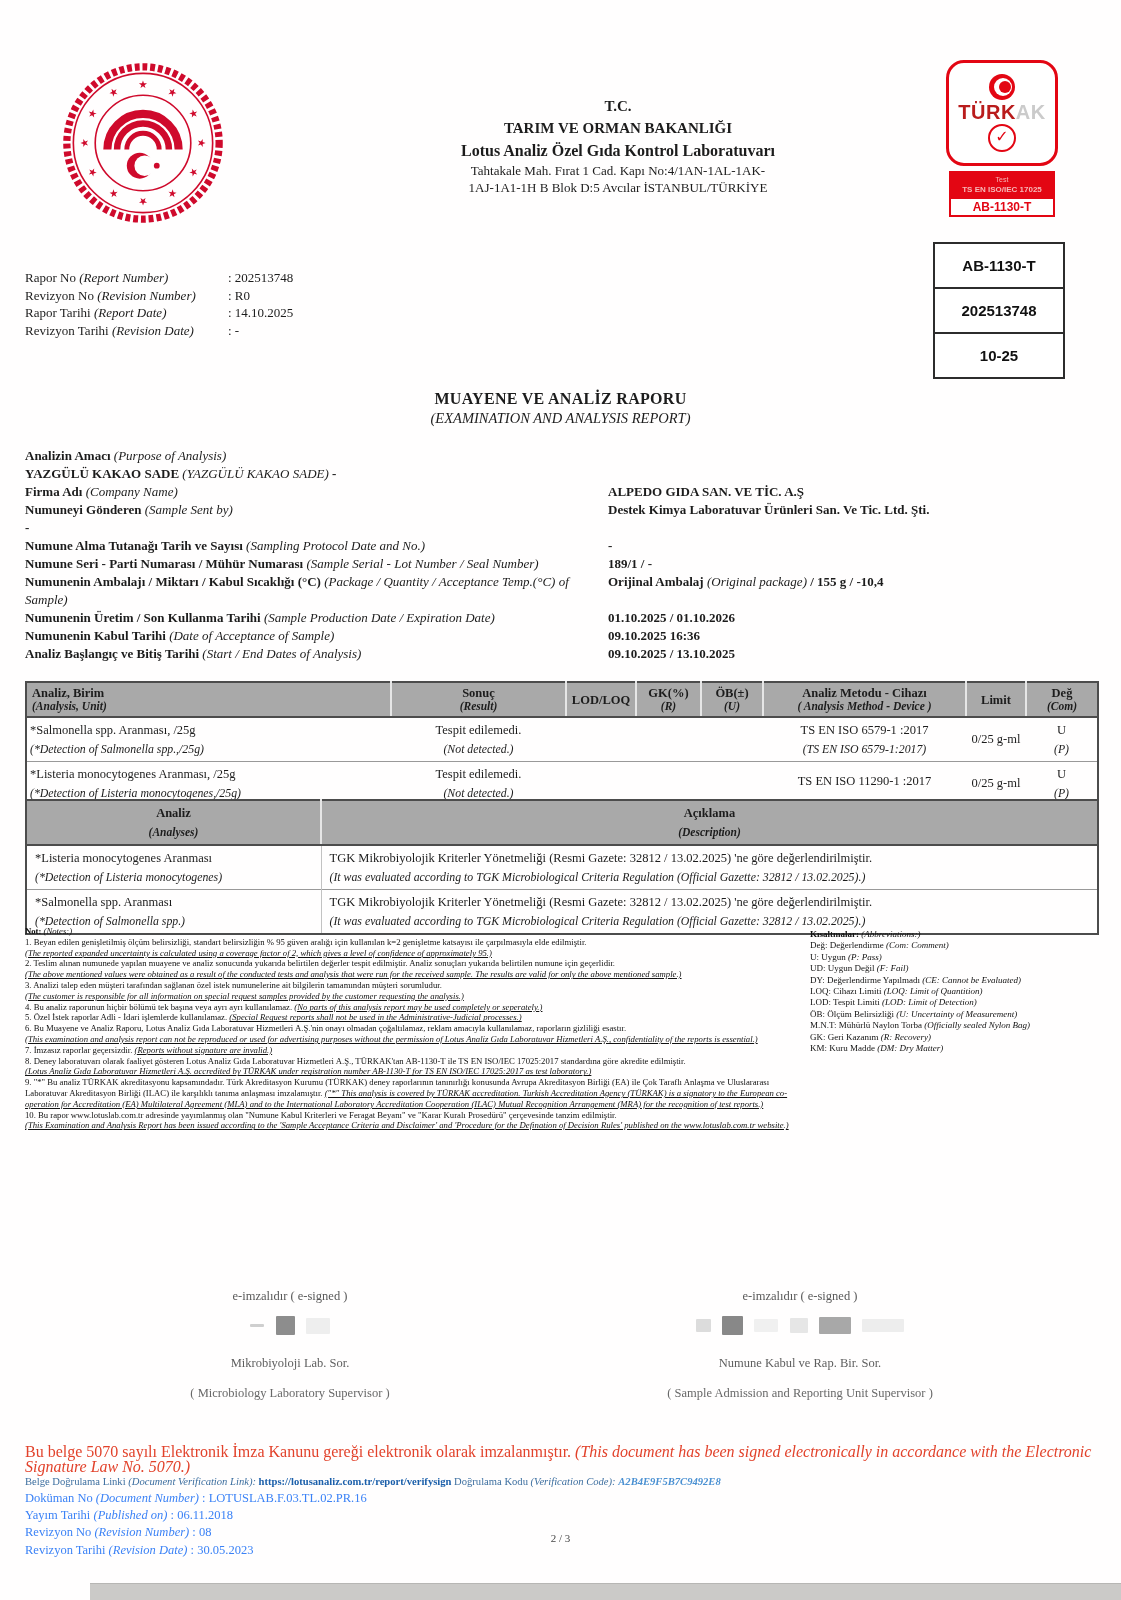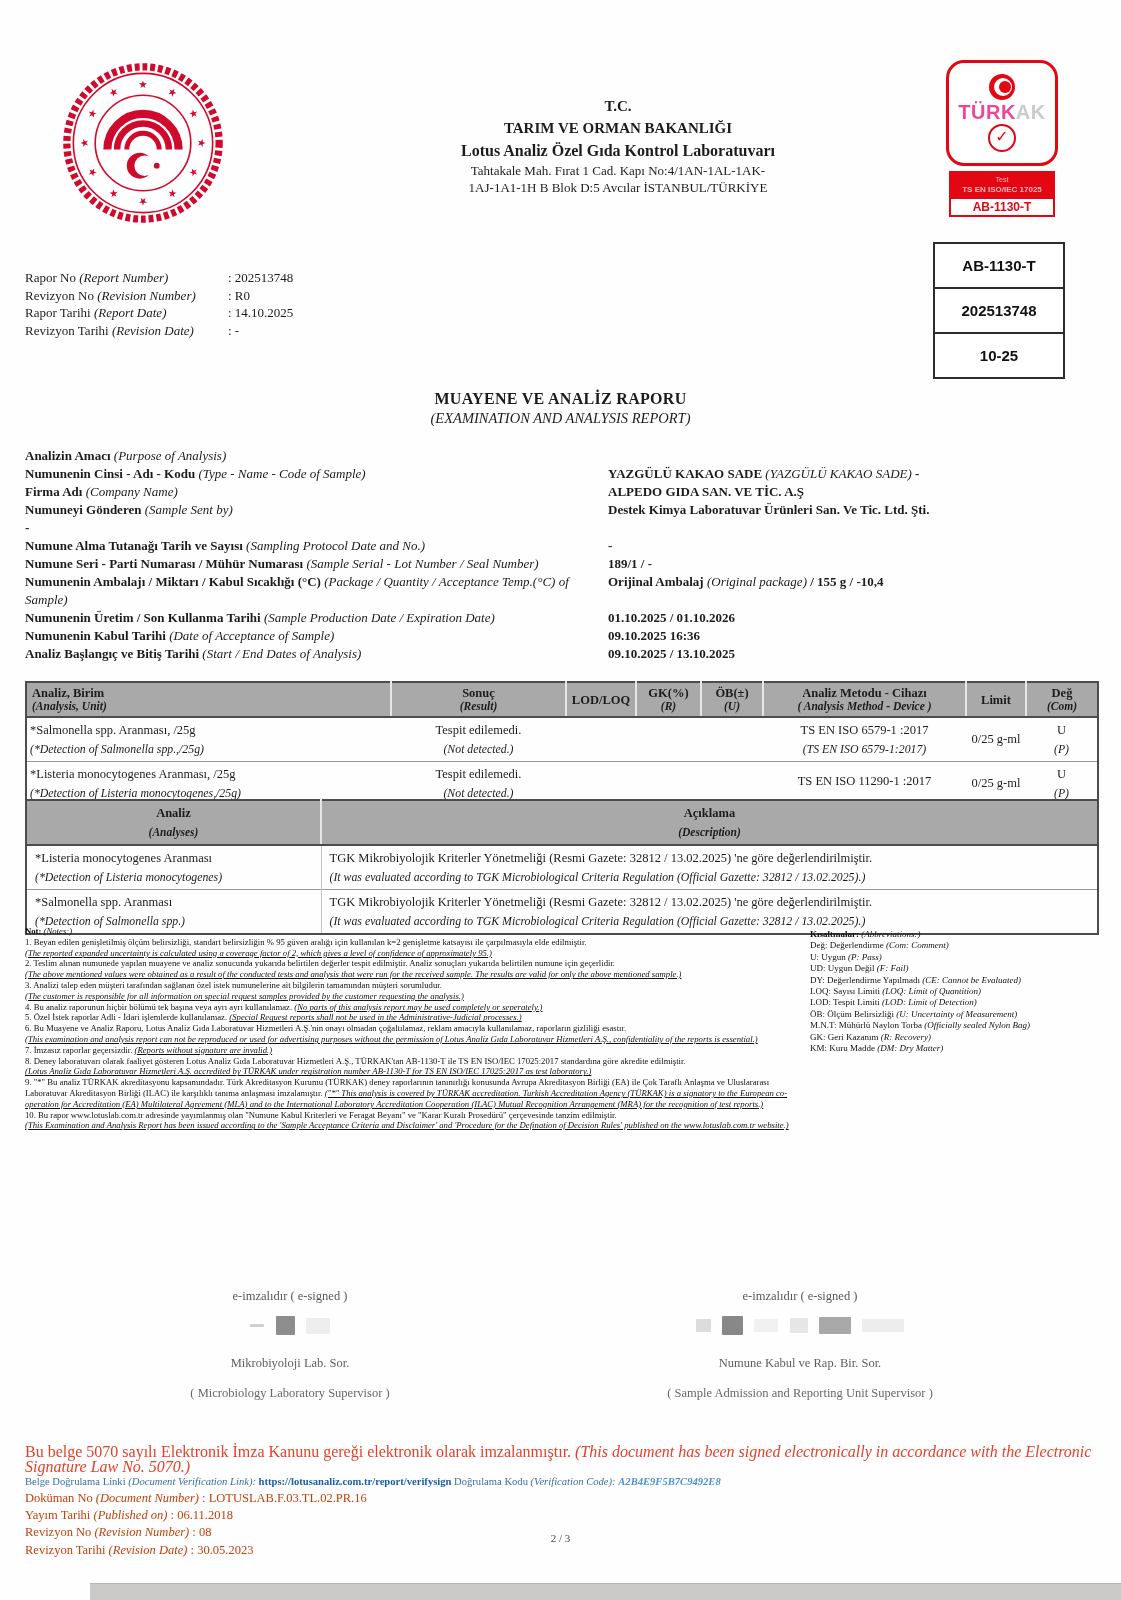--- a/index.html
+++ b/index.html
@@ -16,21 +16,21 @@
   .hdr .l3{font-weight:bold;font-size:16px;line-height:23px;}
   .hdr .ad{font-size:13px;line-height:17px;}
 
   .tkwrap{position:absolute;left:938px;top:60px;width:128px;text-align:center;}
   .tk-badge{width:106px;height:100px;margin:0 auto;border:3px solid #e30613;border-radius:18px;
             background:#fff;display:flex;flex-direction:column;align-items:center;justify-content:center;gap:2px;}
   .tk-moon{width:26px;height:26px;border-radius:50%;background:#e30613;position:relative;}
   .tk-moon::before{content:"";position:absolute;left:5px;top:4px;width:18px;height:18px;border-radius:50%;background:#fff;}
   .tk-moon::after{content:"";position:absolute;left:10px;top:7px;width:12px;height:12px;border-radius:50%;background:#e30613;}
   .tk-word{font-family:"Liberation Sans",sans-serif;font-weight:bold;font-size:20px;letter-spacing:0.5px;line-height:20px;}
-  .tk-word .r{color:#ec4899}
+  .tk-word .r{color:#b91c1c}
   .tk-word .g{color:#cbcbcb}
   .tk-check{width:24px;height:24px;border:2.5px solid #e30613;border-radius:50%;color:#e30613;
             font-size:16px;line-height:22px;font-weight:bold;font-family:"DejaVu Sans",sans-serif;}
   .tk-banner{width:102px;margin:5px auto 0;border:2px solid #e30613;font-family:"Liberation Sans",sans-serif;}
   .tk-banner .b1{background:#e30613;color:#f6b7b7;font-size:7px;line-height:9px;padding-top:2px;}
   .tk-banner .b2{background:#e30613;color:#f6b7b7;font-size:8px;font-weight:bold;line-height:11px;padding-bottom:2px;}
   .tk-banner .b3{background:#fff;color:#e30613;font-weight:bold;font-size:12px;line-height:16px;border-top:2px solid #e30613;}
 
   .accbox{position:absolute;left:933px;top:242px;width:128px;border:2px solid #2c2c2c;background:#fff;
           font-family:"Liberation Sans",sans-serif;text-align:center;}
@@ -100,21 +100,21 @@
   .rd{display:inline-block;margin:0 4px;vertical-align:middle;border-radius:1px;}
   .sig .ttr{margin-top:18px;line-height:15px;color:#5e5e5e;}
   .sig .ten{margin-top:15px;line-height:15px;color:#686868;}
 
   
   .footer{position:absolute;left:25px;top:1444px;width:1072px;}
   .fl1{color:#e2422b;font-size:16px;line-height:15px;}
   .fl2{color:#3c6e9f;font-size:10.6px;line-height:16px;}
   .fl2 .lk{font-weight:bold;color:#1b5faa;}
   .fl2 .cd{font-weight:bold;font-style:italic;color:#4a90d2;}
-  .docrow{font-size:12.5px;line-height:17.2px;color:#c2410c;}
+  .docrow{font-size:12.5px;line-height:17.2px;color:#3b82f6;}
   .pageno{position:absolute;left:0;top:1532px;width:1121px;text-align:center;font-size:11px;color:#454545;}
 
   .bottom-bar{position:absolute;left:90px;top:1583px;width:1031px;height:17px;background:#cbcac8;border-top:1px solid #b7b6b4;}
 </style>
 </head>
 <body>
 
 <div class="page">
 
   <svg class="emblem" viewBox="0 0 100 100">
@@ -195,21 +195,20 @@
     <div class="en">(EXAMINATION AND ANALYSIS REPORT)</div>
   </div>
 
   <div class="fields">
 
       <div class="f-row">
         <div class="f-label"><span class="t">Analizin Amacı </span><span class="e">(Purpose of Analysis)</span></div>
       </div>
 
       <div class="f-row">
-        <div class="f-label"><span class="t">Numunenin Cinsi - Adı - Kodu </span><span class="e">(Type - Name - Code of Sample)</span></div>
         <div class="f-value"><span class="t">YAZGÜLÜ KAKAO SADE </span><span class="e">(YAZGÜLÜ KAKAO SADE)</span><span class="t"> -</span></div>
       </div>
 
       <div class="f-row">
         <div class="f-label"><span class="t">Firma Adı </span><span class="e">(Company Name)</span></div>
         <div class="f-value"><span class="t">ALPEDO GIDA SAN. VE TİC. A.Ş</span><span class="e"></span><span class="t"></span></div>
       </div>
 
 
       <div class="f-row">
@@ -434,21 +433,21 @@
     <div class="hd"><span class="t">Kısaltmalar: </span><span class="e">(Abbreviations:)</span></div>
 
       <div class="a-line"><span class="t">Değ: Değerlendirme </span><span class="e">(Com: Comment)</span></div>
 
       <div class="a-line"><span class="t">U: Uygun </span><span class="e">(P: Pass)</span></div>
 
       <div class="a-line"><span class="t">UD: Uygun Değil </span><span class="e">(F: Fail)</span></div>
 
       <div class="a-line"><span class="t">DY: Değerlendirme Yapılmadı </span><span class="e">(CE: Cannot be Evaluated)</span></div>
 
-      <div class="a-line"><span class="t">LOQ: Sayısı Limiti </span><span class="e">(LOQ: Limit of Quantition)</span></div>
+      <div class="a-line"><span class="t">LOQ: Cihazı Limiti </span><span class="e">(LOQ: Limit of Quantition)</span></div>
 
       <div class="a-line"><span class="t">LOD: Tespit Limiti </span><span class="e">(LOD: Limit of Detection)</span></div>
 
       <div class="a-line"><span class="t">ÖB: Ölçüm Belirsizliği </span><span class="e">(U: Uncertainty of Measurement)</span></div>
 
       <div class="a-line"><span class="t">M.N.T: Mühürlü Naylon Torba </span><span class="e">(Officially sealed Nylon Bag)</span></div>
 
       <div class="a-line"><span class="t">GK: Geri Kazanım </span><span class="e">(R: Recovery)</span></div>
 
       <div class="a-line"><span class="t">KM: Kuru Madde </span><span class="e">(DM: Dry Matter)</span></div>

